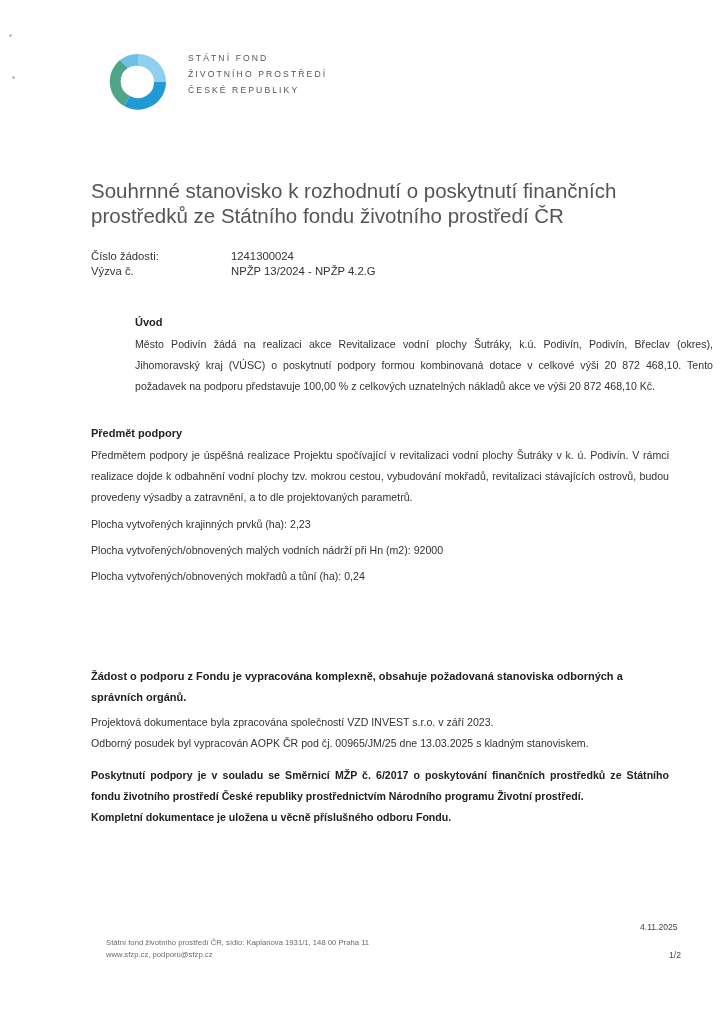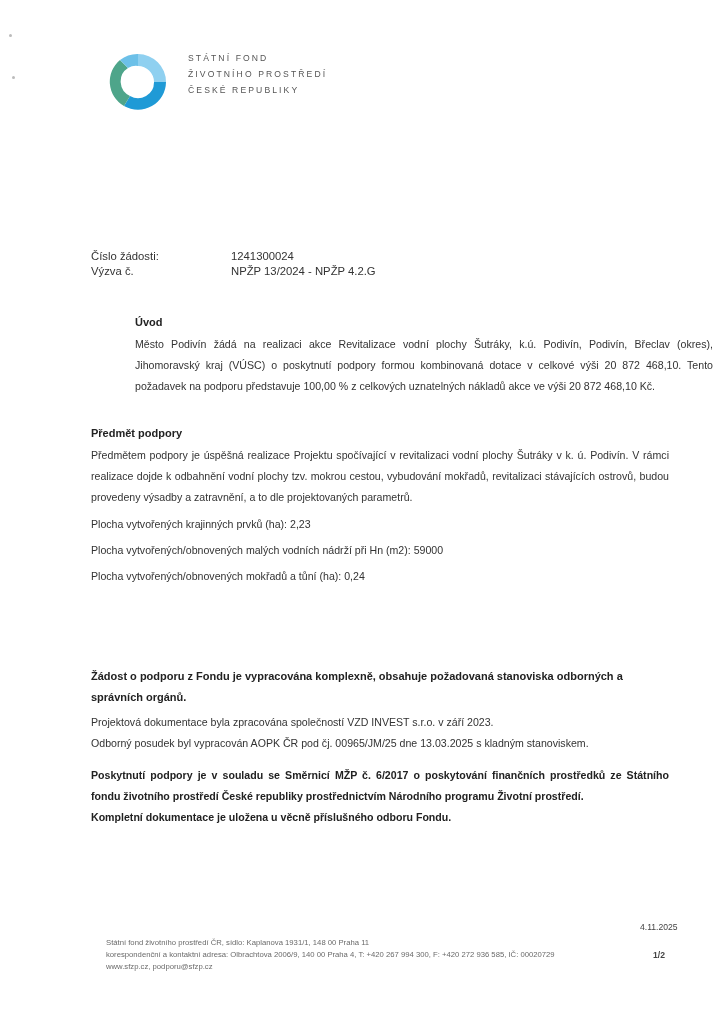--- a/index.html
+++ b/index.html
@@ -14,21 +14,21 @@
              font-size: 20.5px; color: #555; line-height: 25px; font-weight: normal; margin: 0; }
     .meta { position: absolute; left: 91px; top: 249px; font-size: 11.3px; color: #333; line-height: 15px; }
     .meta-row { display: flex; gap: 27px; }
     .meta-label { width: 113px; }
     .section { position: absolute; left: 91px; width: 578px; font-size: 10.6px; color: #333; line-height: 21px; }
     .section h2 { font-size: 11px; font-weight: bold; margin: 0 0 4px 0; color: #222; line-height: 16px; }
     .just { text-align: justify; }
     .bold { font-weight: bold; color: #222; }
     .footer-date { position: absolute; left: 640px; top: 922px; font-size: 8.6px; color: #444; }
     .footer { position: absolute; left: 106px; top: 937px; font-size: 7.7px; color: #6a6a6a; line-height: 12px; }
-    .footer-page { position: absolute; left: 653px; top: 950px; font-size: 8.6px; font-weight: bold; color: #444; }
+    .footer-page { position: absolute; left: 669px; top: 950px; font-size: 8.6px; font-weight: normal; color: #444; }
     p { margin: 0; }
   </style>
 </head>
 <body>
 
 <div class="page">
   <span class="scan-dot" style="left:9px;top:34px;"></span>
   <span class="scan-dot" style="left:12px;top:76px;"></span>
 
   <div class="logo">
@@ -39,20 +39,24 @@
       <path d="M14 10 A28 28 0 0 1 32 4 L32 16 A16 16 0 0 0 22 18 Z" fill="#6cc0e8"></path>
       <circle cx="32" cy="32" r="14.5" fill="#ffffff"></circle>
     </svg>
     <div class="logo-text">
       <div>STÁTNÍ FOND</div>
       <div>ŽIVOTNÍHO PROSTŘEDÍ</div>
       <div>ČESKÉ REPUBLIKY</div>
     </div>
   </div>
 
+  <h1 class="title">
+    <div>Souhrnné stanovisko k rozhodnutí o poskytnutí finančních</div>
+    <div>prostředků ze Státního fondu životního prostředí ČR</div>
+  </h1>
 
   <div class="meta">
     <div class="meta-row">
       <span class="meta-label">Číslo žádosti:</span>
       <span>1241300024</span>
     </div>
     <div class="meta-row">
       <span class="meta-label">Výzva č.</span>
       <span>NPŽP 13/2024 - NPŽP 4.2.G</span>
     </div>
@@ -60,36 +64,35 @@
 
   <div class="section" style="top:314px;margin-left:44px;">
     <h2>Úvod</h2>
     <p class="just">Město Podivín žádá na realizaci akce Revitalizace vodní plochy Šutráky, k.ú. Podivín, Podivín, Břeclav (okres), Jihomoravský kraj (VÚSC) o poskytnutí podpory formou kombinovaná dotace v celkové výši 20 872 468,10. Tento požadavek na podporu představuje 100,00 % z celkových uznatelných nákladů akce ve výši 20 872 468,10 Kč.</p>
   </div>
 
   <div class="section" style="top:425px;">
     <h2>Předmět podpory</h2>
     <p class="just">Předmětem podpory je úspěšná realizace Projektu spočívající v revitalizaci vodní plochy Šutráky v k. ú. Podivín. V rámci realizace dojde k odbahnění vodní plochy tzv. mokrou cestou, vybudování mokřadů, revitalizaci stávajících ostrovů, budou provedeny výsadby a zatravnění, a to dle projektovaných parametrů.</p>
     <p style="margin-top:6px;">Plocha vytvořených krajinných prvků (ha): 2,23</p>
-    <p style="margin-top:5px;">Plocha vytvořených/obnovených malých vodních nádrží při Hn (m2): 59000</p>
+    <p style="margin-top:5px;">Plocha vytvořených/obnovených malých vodních nádrží při Hn (m2): 92000</p>
     <p style="margin-top:5px;">Plocha vytvořených/obnovených mokřadů a tůní (ha): 0,24</p>
   </div>
 
 
   <div class="section" style="top:666px;">
     <h2 style="line-height:21px;">Žádost o podporu z Fondu je vypracována komplexně, obsahuje požadovaná stanoviska odborných a správních orgánů.</h2>
     <p>Projektová dokumentace byla zpracována společností VZD INVEST s.r.o. v září 2023.</p>
     <p>Odborný posudek byl vypracován AOPK ČR pod čj. 00965/JM/25 dne 13.03.2025 s kladným stanoviskem.</p>
   </div>
 
   <div class="section bold" style="top:765px;">
     <p class="just">Poskytnutí podpory je v souladu se Směrnicí MŽP č. 6/2017 o poskytování finančních prostředků ze Státního fondu životního prostředí České republiky prostřednictvím Národního programu Životní prostředí.</p>
     <p>Kompletní dokumentace je uložena u věcně příslušného odboru Fondu.</p>
   </div>
 
   <div class="footer-date">4.11.2025</div>
   <div class="footer">
     <div>Státní fond životního prostředí ČR, sídlo: Kaplanova 1931/1, 148 00  Praha 11</div>
-    <div>korespondenční a kontaktní adresa: Olbrachtova 2006/9, 140 00  Praha 4, T: +420 267 994 300, F: +420 272 936 585, IČ: 00020729</div>
     <div>www.sfzp.cz, podporu@sfzp.cz</div>
   </div>
   <div class="footer-page">1/2</div>
 </div>
 
 </body></html>

